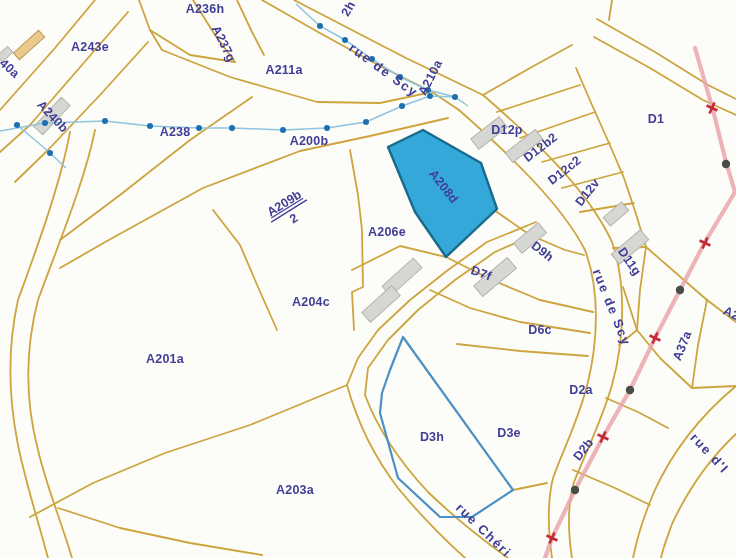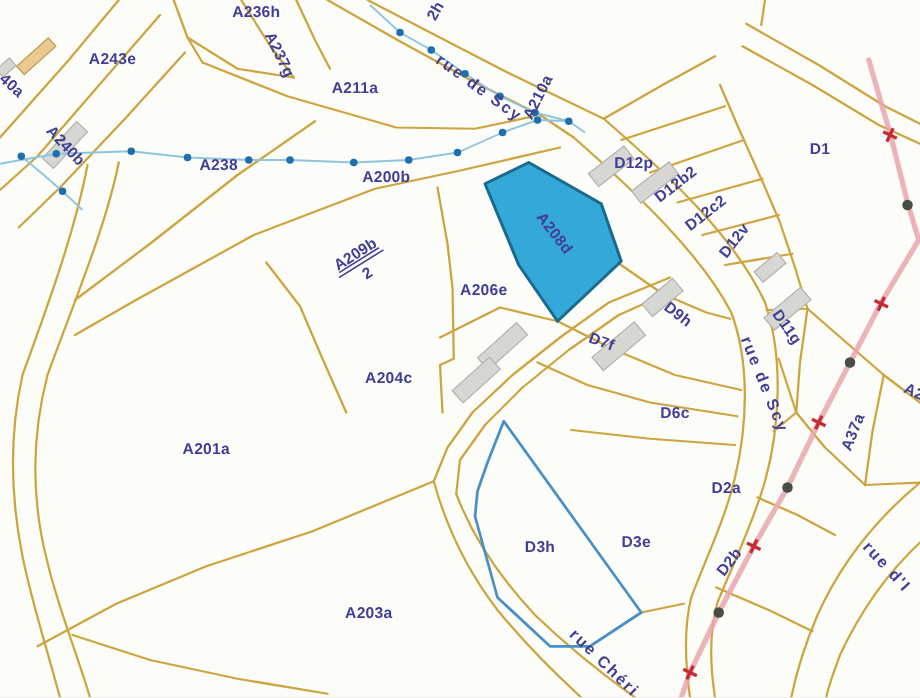--- a/index.html
+++ b/index.html
@@ -1,16 +1,16 @@
 <!DOCTYPE html>
 <html><head>
 <meta charset="utf-8">
 <style>
   html,body{margin:0;padding:0;background:#e8e8e8;}
-  .map-wrap{width:736px;height:558px;overflow:hidden;position:relative;background:#ffffff;}
+  .map-wrap{width:736px;height:558px;overflow:hidden;position:relative;background:#c2410c;}
   svg{display:block;}
   svg text{font-family:"Liberation Sans","DejaVu Sans",sans-serif;font-weight:700;}
 </style>
 </head>
 <body>
 
 <div class="map-wrap">
   <svg id="map-svg" xmlns="http://www.w3.org/2000/svg" width="736" height="558" viewBox="0 0 736 558" style="background: rgb(252, 252, 249);">
       <path d="M262,0 L318,32 L380,66 L432,92 L459,110" fill="none" stroke="#cda43e" stroke-width="1.8" stroke-linecap="round" stroke-linejoin="round"></path>
       <path d="M294,0 L348,28 L406,58 L458,83 L483,95" fill="none" stroke="#cda43e" stroke-width="1.8" stroke-linecap="round" stroke-linejoin="round"></path>

